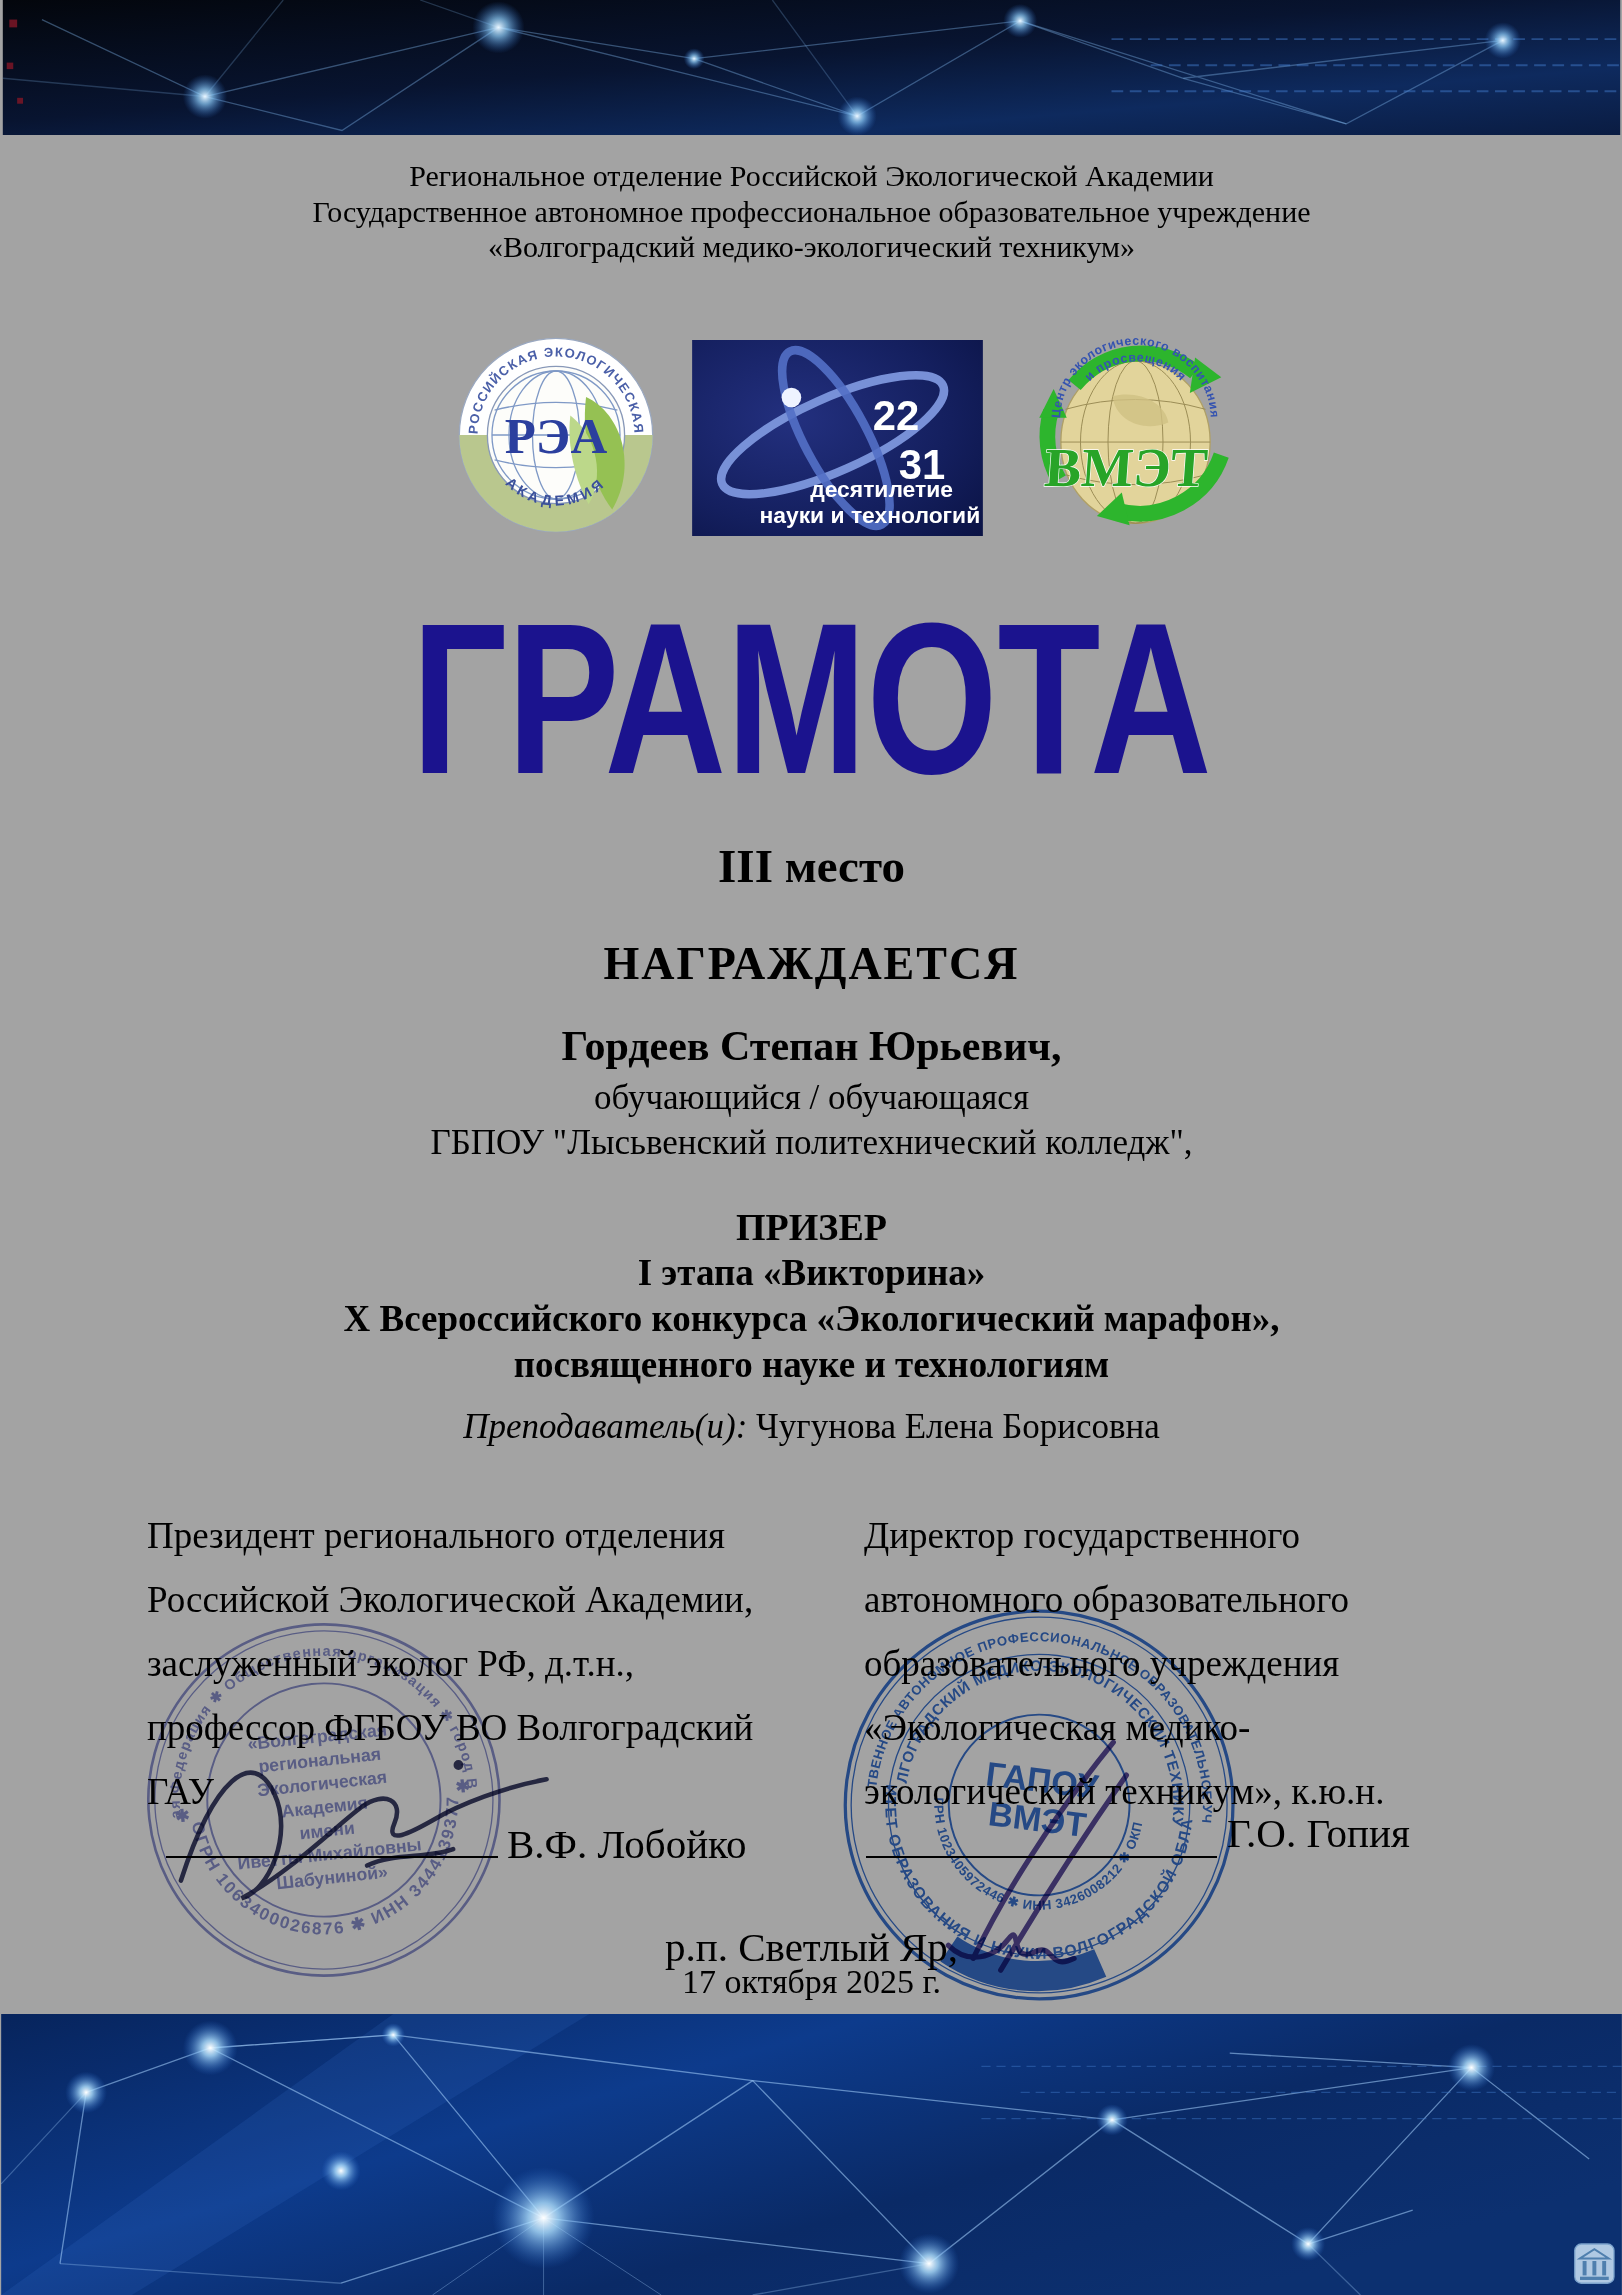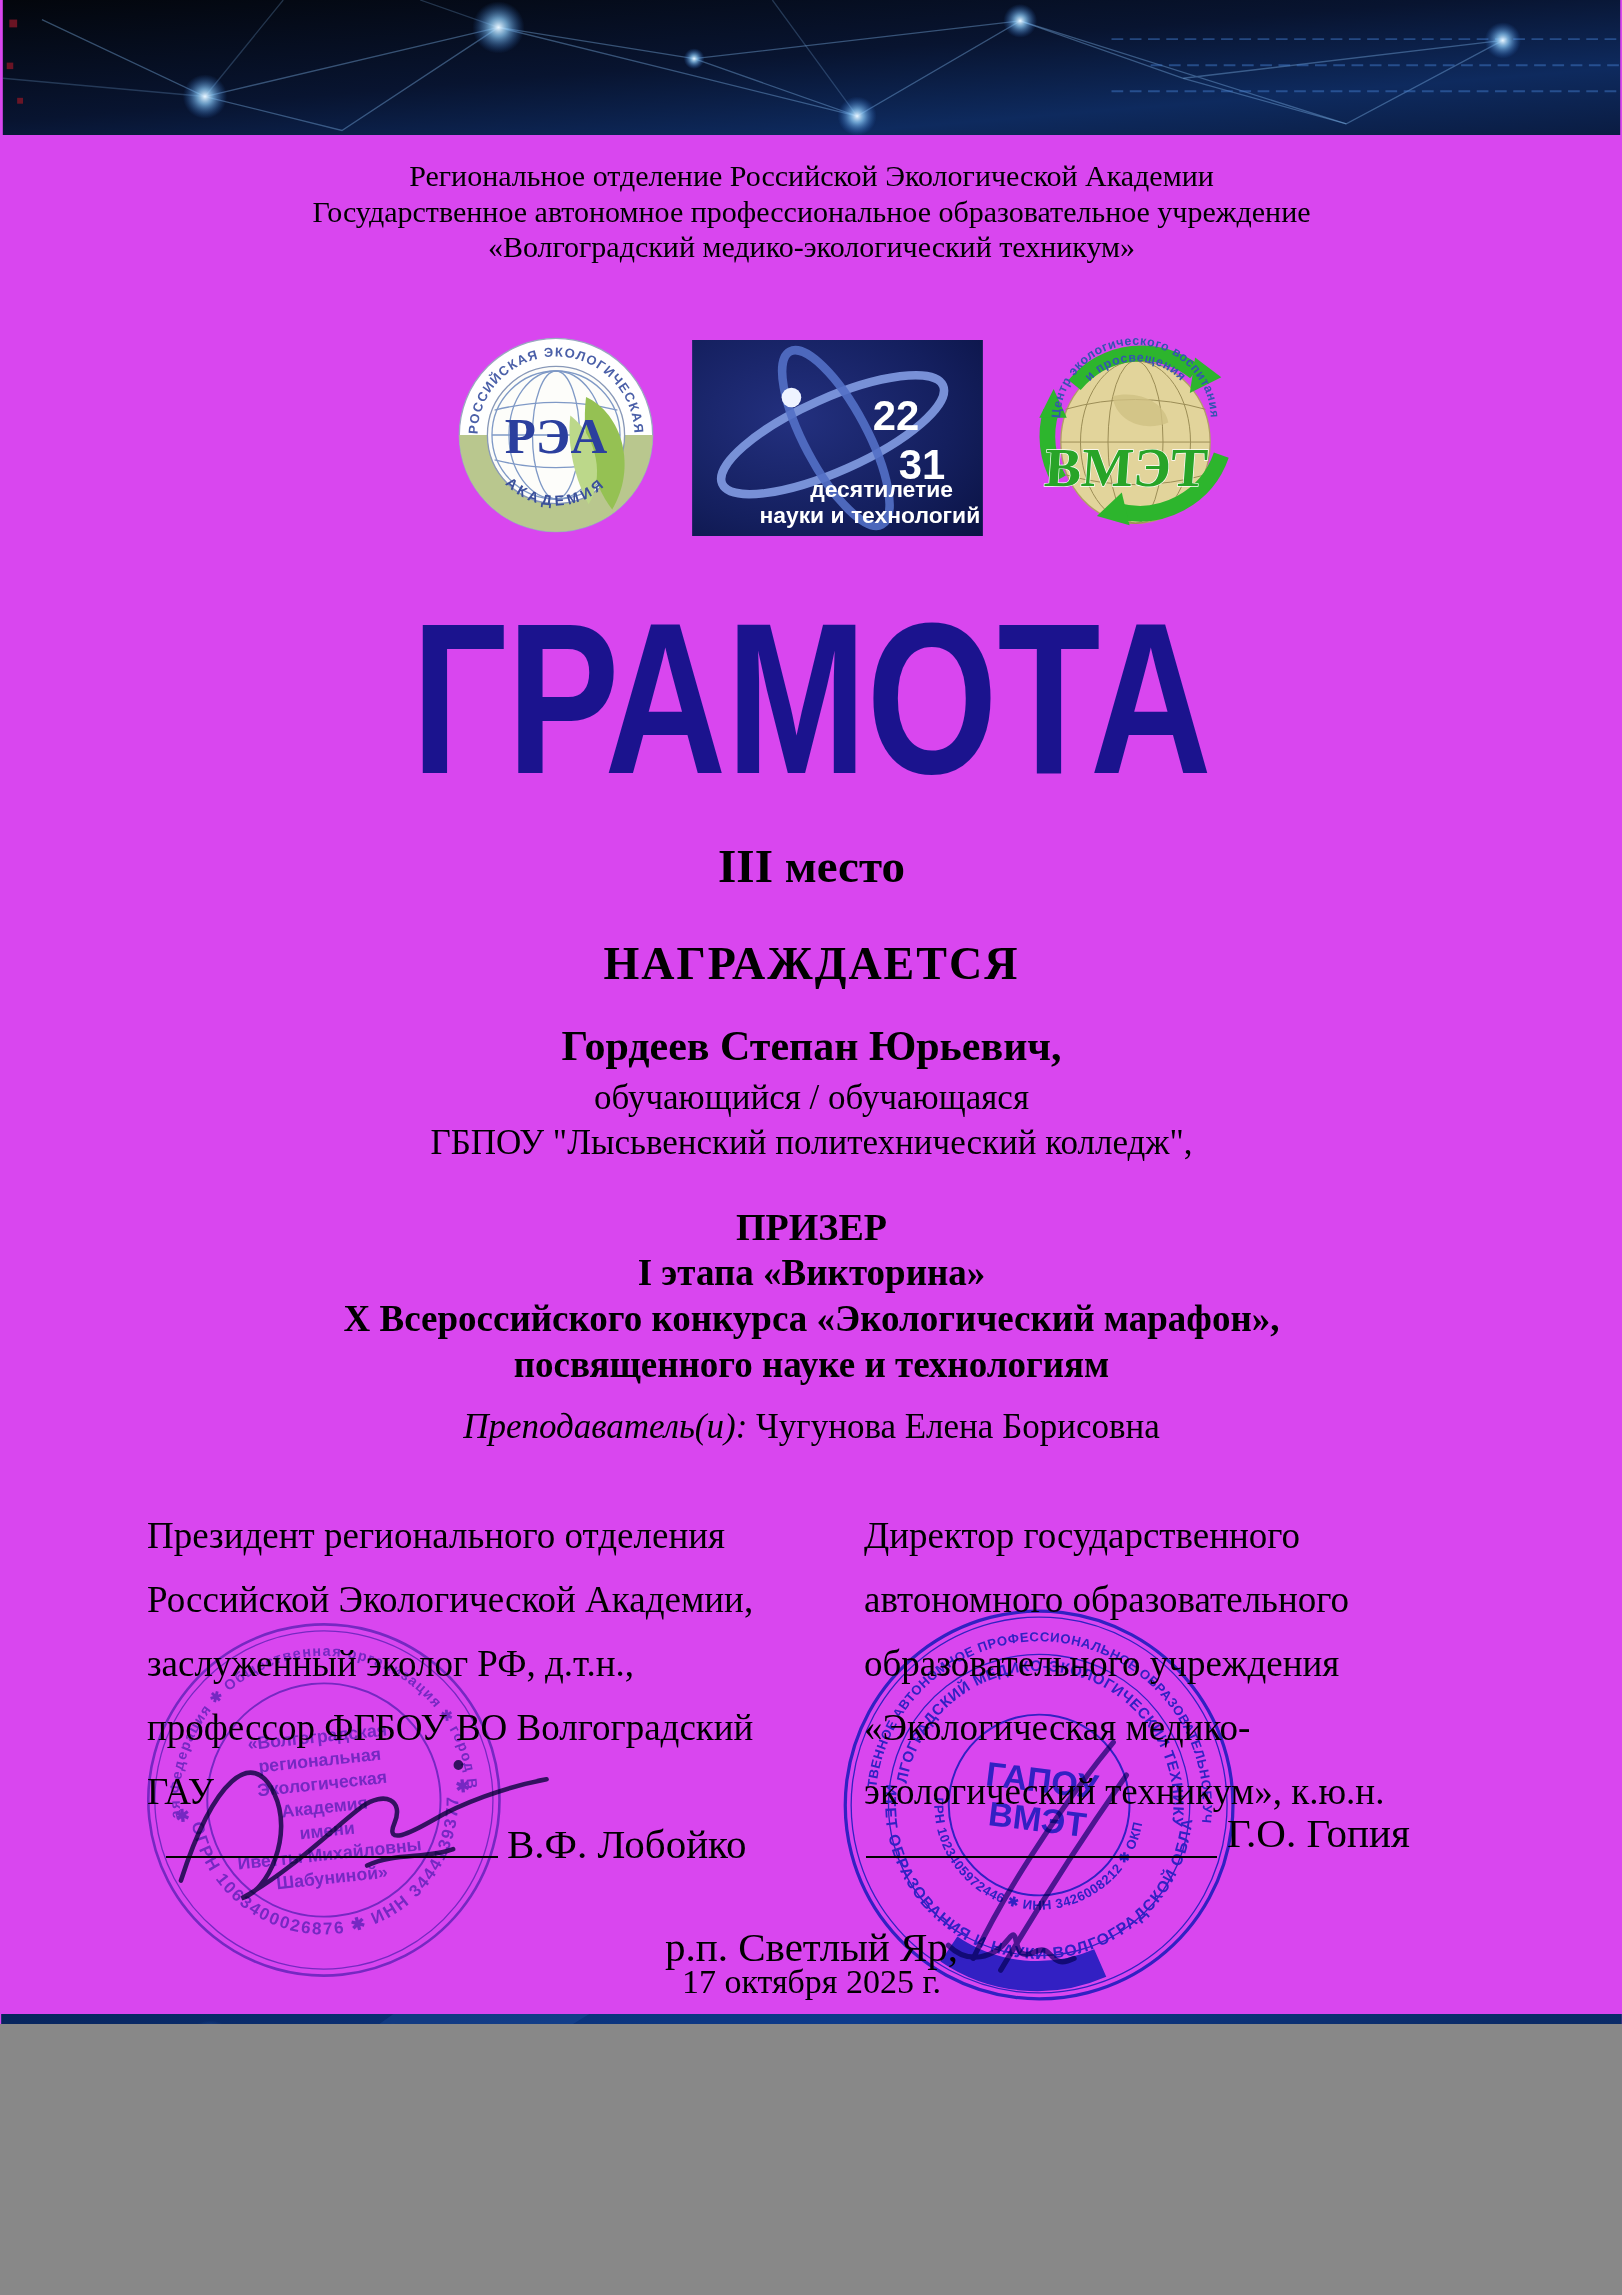--- a/index.html
+++ b/index.html
@@ -1,16 +1,16 @@
 <!DOCTYPE html>
 <html style="font-size:10.5px"><head>
 <meta charset="utf-8">
 <style>
   html,body{margin:0;padding:0;background:#888;}
-  .page{position:relative;width:1623px;height:2024px;background:#d946ef;overflow:hidden;
+  .page{position:relative;width:1623px;height:2295px;background:#a3a3a3;overflow:hidden;
         font-family:"Liberation Serif",serif;color:#000;}
   .abs{position:absolute;}
   .ctr{left:0;right:0;text-align:center;}
   .banner{left:0;width:1623px;}
   .hdr{font-size:30px;line-height:35px;}
   .title{top:616px;font-family:"Liberation Sans",sans-serif;font-weight:800;
          font-size:216px;line-height:164px;color:#1b138e;
          transform:scaleX(0.78);transform-origin:50% 50%;letter-spacing:0px;white-space:nowrap;}
   .place{top:839px;font-weight:bold;font-size:47px;}
   .awarded{top:937px;font-weight:bold;font-size:46px;letter-spacing:2px;}

